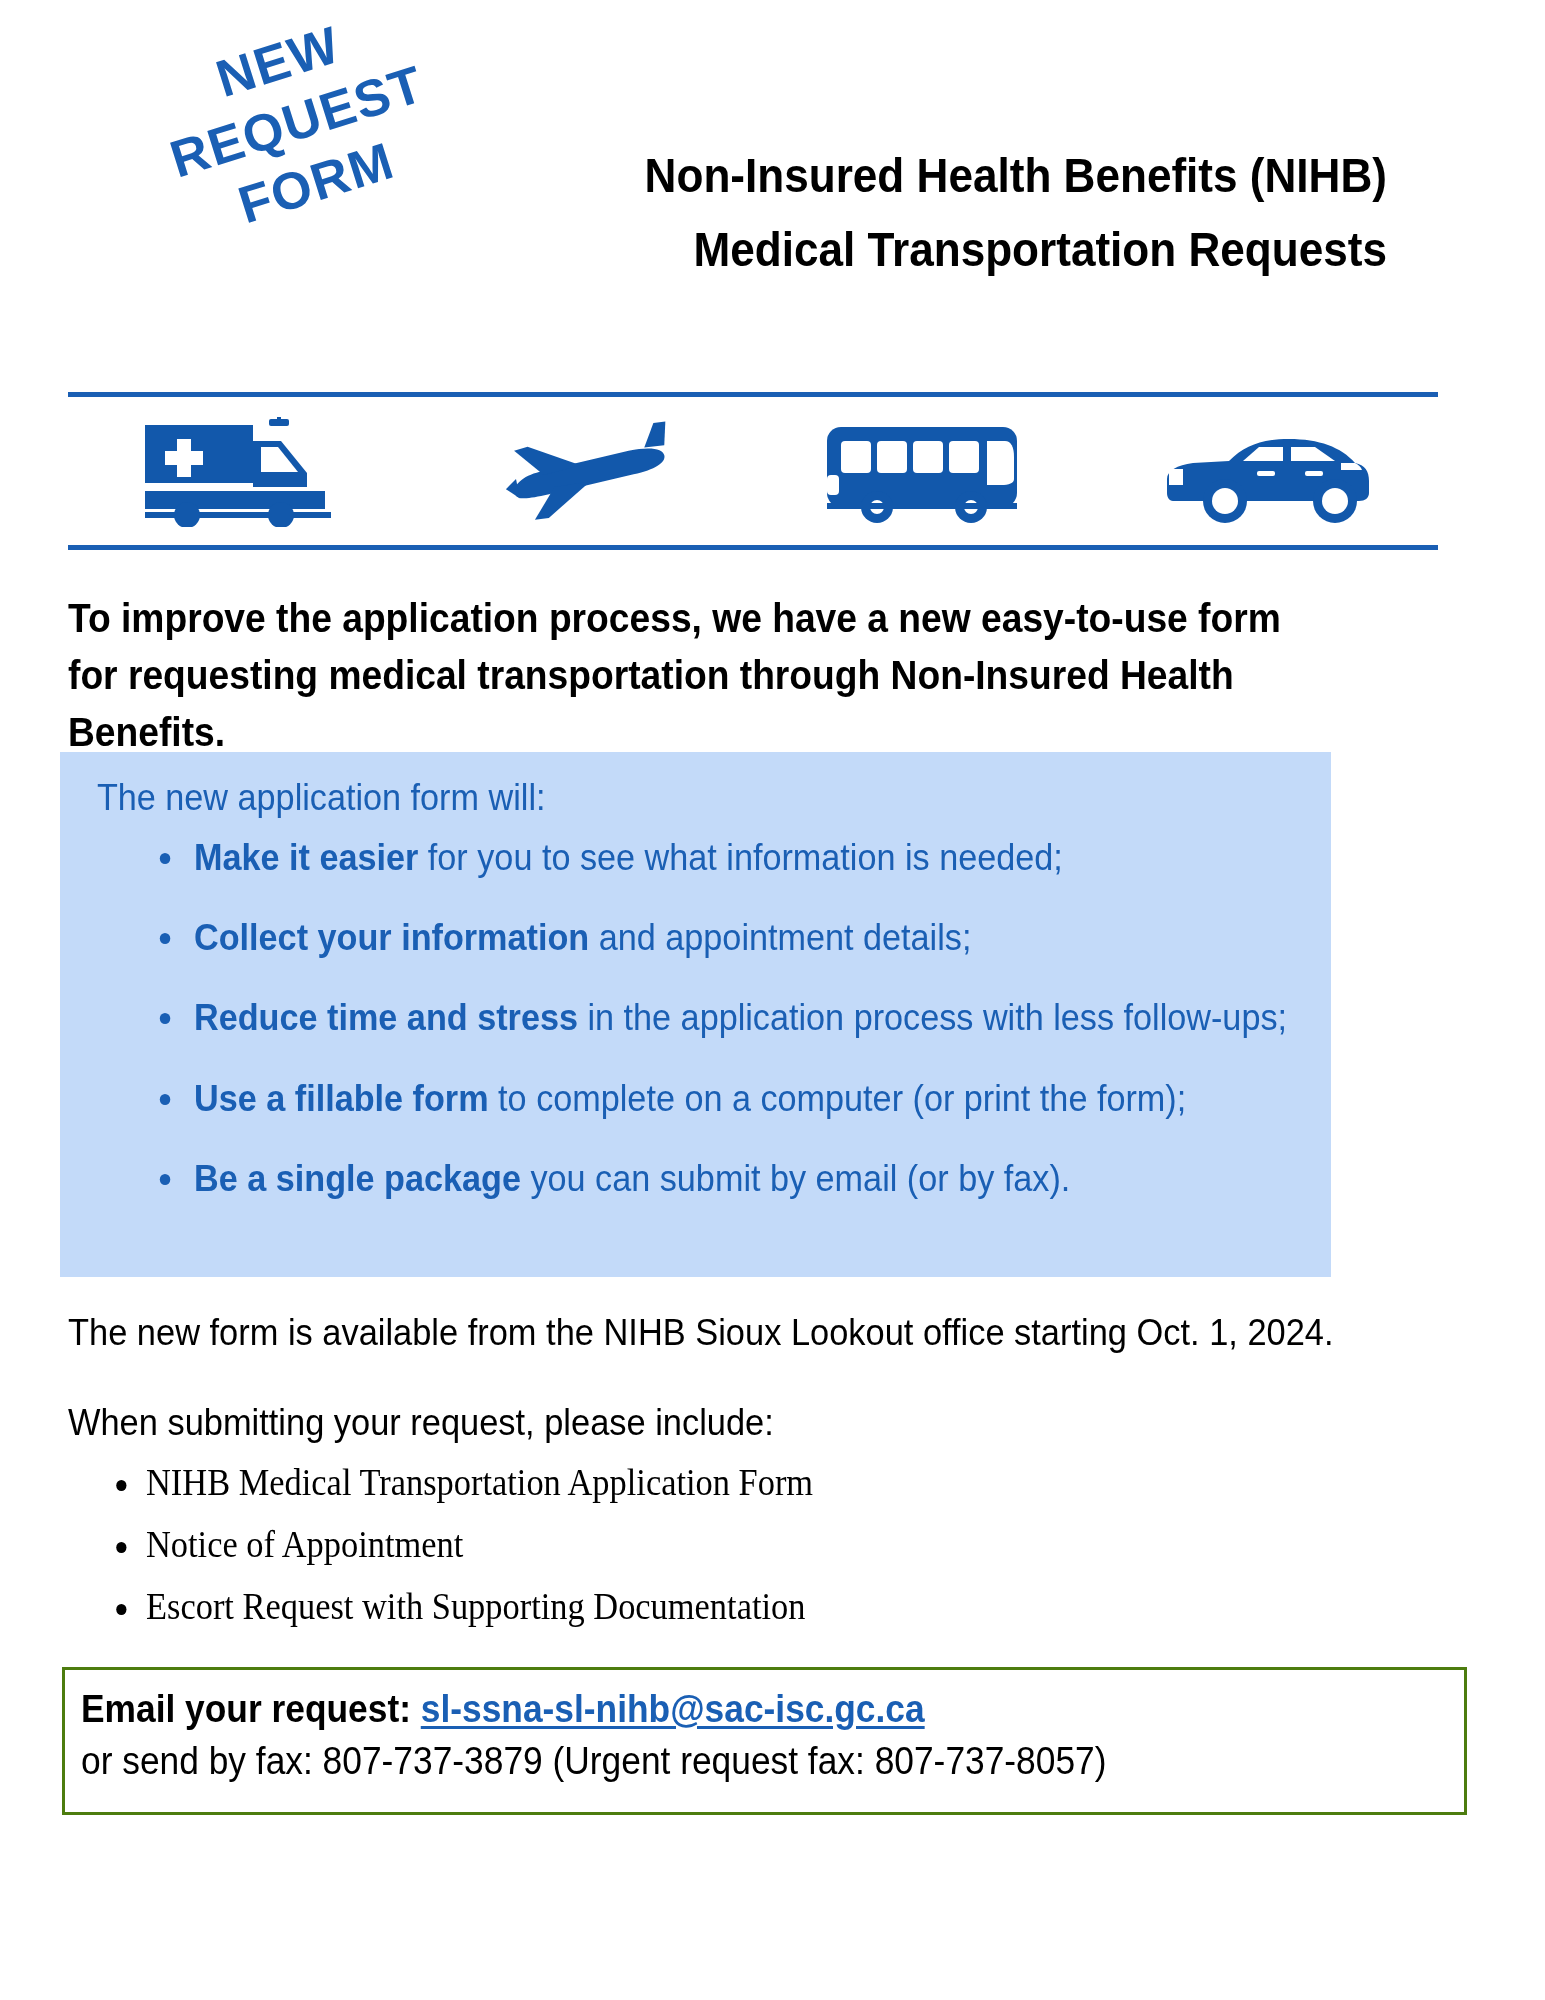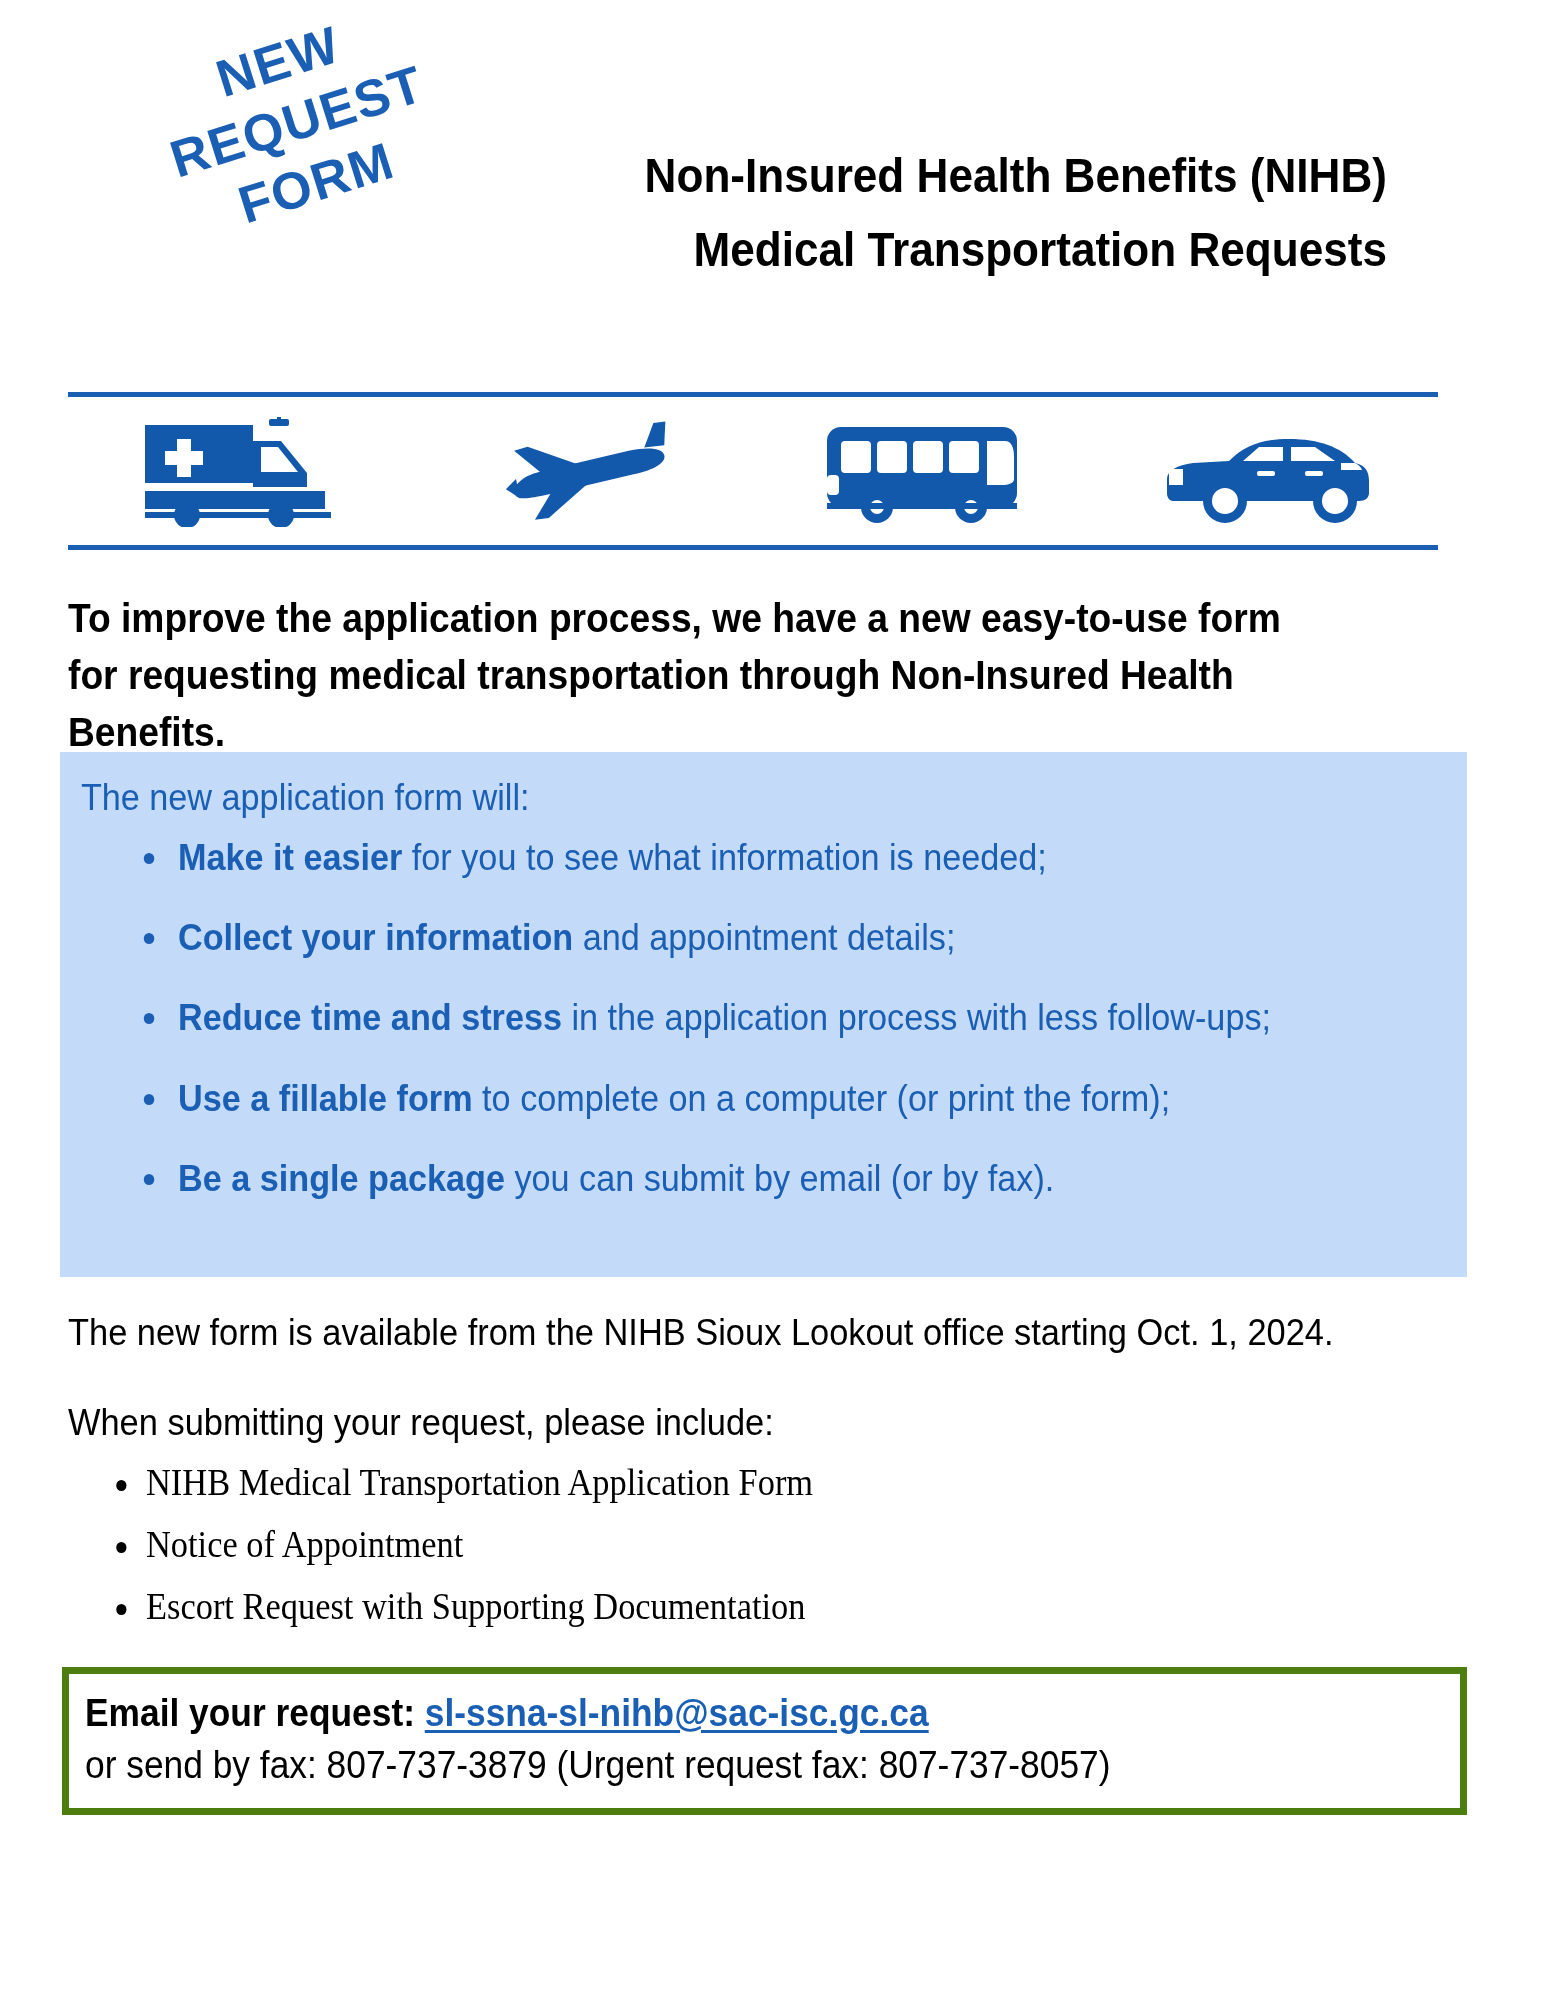--- a/index.html
+++ b/index.html
@@ -106,25 +106,25 @@
     font-stretch: condensed;
     transform: scaleX(0.93);
     transform-origin: left top;
   }
 
   
   .callout {
     position: absolute;
     left: 60px;
     top: 752px;
-    width: 1407px;
+    width: 1271px;
     height: 525px;
     background: #c3daf9;
     box-sizing: border-box;
-    padding: 24px 0 0 0;
+    padding: 24px 0 0 16px;
   }
   .callout-lead {
     color: #1a5fb4;
     font-size: 36px;
     line-height: 1.2;
     padding-left: 22px;
     font-stretch: condensed;
     transform: scaleX(0.95);
     transform-origin: left top;
   }
@@ -215,21 +215,21 @@
     border-radius: 50%;
   }
 
   
   .email-box {
     position: absolute;
     left: 62px;
     top: 1667px;
     width: 1405px;
     height: 148px;
-    border: 7px solid #4d7c0f;
+    border: 3px solid #4d7c0f;
     box-sizing: border-box;
     background: #ffffff;
     padding: 16px 0 0 16px;
   }
   .email-line {
     font-size: 38px;
     line-height: 1.22;
     font-weight: bold;
     color: #000000;
     font-stretch: condensed;

